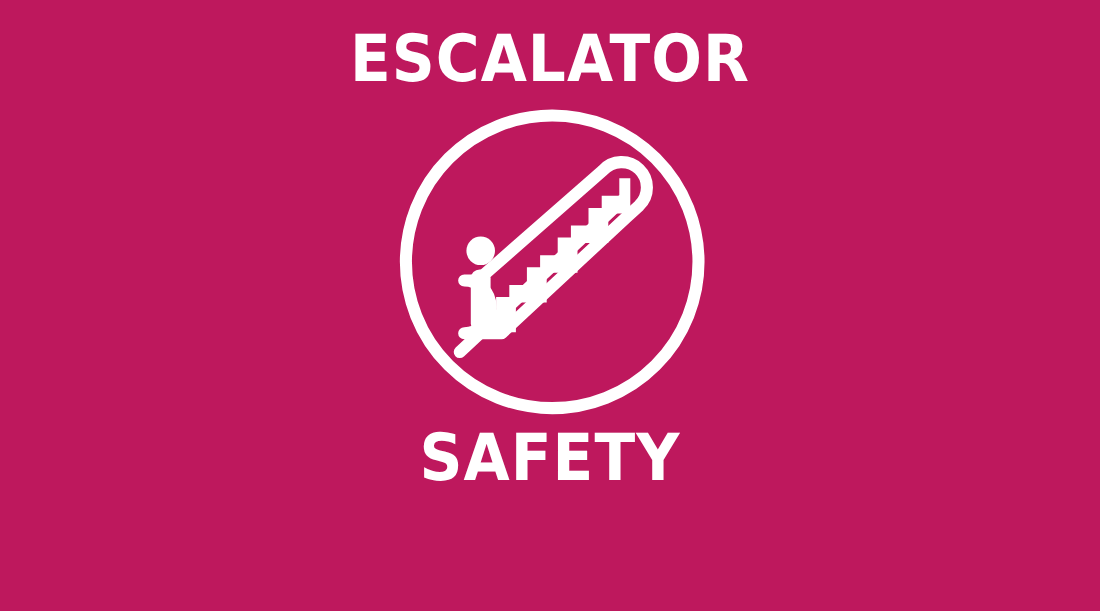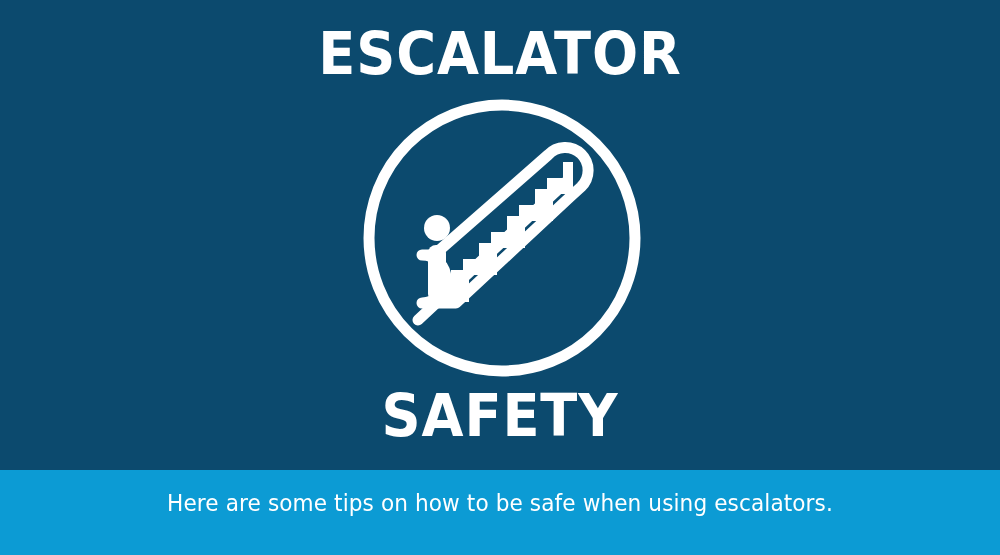--- a/index.html
+++ b/index.html
@@ -10,21 +10,21 @@
   }
   body {
     font-family: "Liberation Sans", sans-serif;
   }
 
   #slide {
     position: relative;
     width: 1000px;
     height: 555px;
     overflow: hidden;
-    background: #0c4a6e;
+    background: #be185d;
   }
 
   
   .title {
     position: absolute;
     left: 0;
     top: 22px;
     width: 1000px;
     text-align: center;
     color: #ffffff;
@@ -135,17 +135,14 @@
           <circle cx="85" cy="138" r="13"></circle>
           <rect x="76" y="155" width="18" height="57" rx="8"></rect>
         </g>
 
       </g>
     </svg>
   </div>
 
   <div class="subtitle-word">SAFETY</div>
 
-  <div class="caption-bar">
-    <div class="caption-text">Here are some tips on how to be safe when using escalators.</div>
-  </div>
 
 </div>
 
 </body></html>

